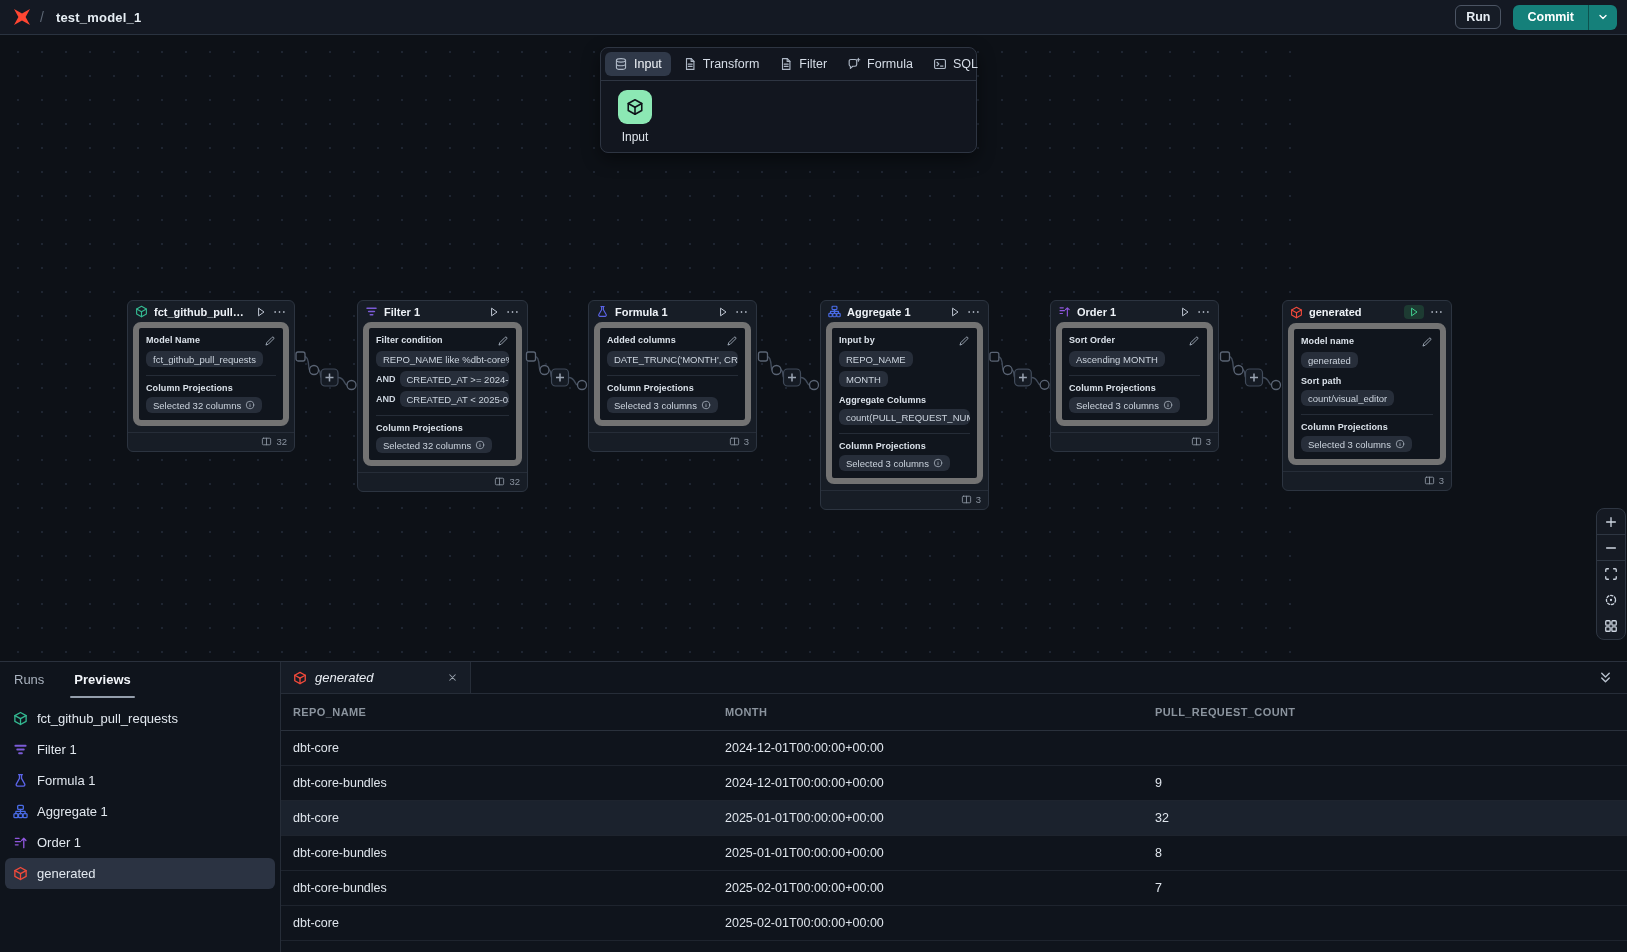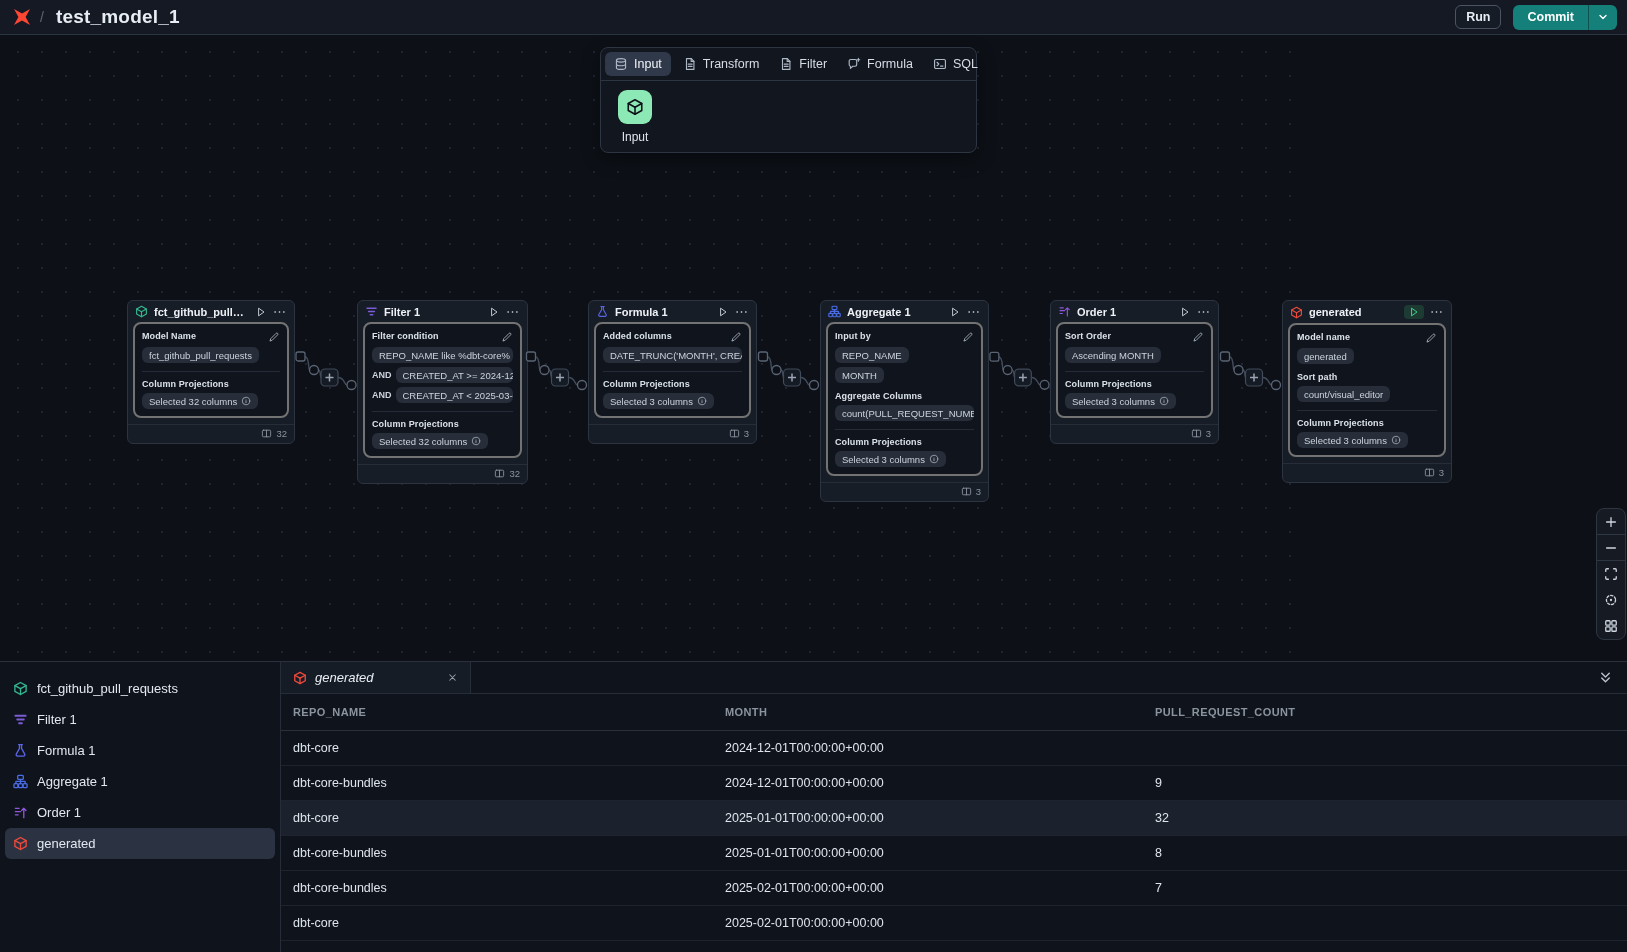--- a/index.html
+++ b/index.html
@@ -8,21 +8,21 @@
     position:relative; overflow:hidden;
     background:#0d1117; color:#e6edf3;
     font-family:"Liberation Sans", sans-serif;
   }
   svg.ic { width:14px; height:14px; stroke:currentColor; fill:none; stroke-width:1.3; stroke-linecap:round; stroke-linejoin:round; flex:none; }
 
   
   .topbar { position:absolute; top:0; left:0; right:0; height:35px; background:#141923; border-bottom:1px solid #2a3340; display:flex; align-items:center; padding:0 10px; z-index:10; }
   .logo-svg { width:20px; height:20px; margin:0 8px 0 2px; }
   .crumb-sep { color:#5d6775; font-size:14px; margin-right:12px; }
-  .tb-title { font-size:19px; font-weight:700; letter-spacing:.2px; }
+  .tb-title { font-size:13px; font-weight:700; letter-spacing:.2px; }
   .tb-spacer { flex:1; }
   .run-btn { background:#161c26; border:1px solid #4b5463; color:#e6edf3; font-family:inherit; font-size:12.5px; font-weight:600; border-radius:6px; height:24px; padding:0 10px; margin-right:12px; cursor:pointer; }
   .commit-group { display:flex; height:25px; border-radius:6px; overflow:hidden; }
   .commit-main { background:#15807a; border:none; color:#fff; font-family:inherit; font-size:12.5px; font-weight:700; padding:0 14px; cursor:pointer; }
   .commit-caret { background:#15807a; border:none; border-left:1px solid rgba(0,0,0,.35); color:#fff; width:29px; display:flex; align-items:center; justify-content:center; cursor:pointer; }
   .commit-caret svg.ic { width:12px; height:12px; stroke-width:1.8; }
 
   
   .canvas { position:absolute; top:36px; left:0; width:1305px; height:625px;
     background:#0d1117;
@@ -45,21 +45,21 @@
   
   .node { position:absolute; background:#171d26; border:1px solid #2c3440; border-radius:6px; font-size:10px; }
   .node-head { display:flex; align-items:center; gap:6px; padding:4px 7px 3px; }
   .node-head svg.node-ic { width:13px; height:13px; stroke-width:1.4; }
   .node-title { flex:1; font-size:11px; font-weight:700; color:#eef2f7; white-space:nowrap; overflow:hidden; text-overflow:ellipsis; }
   .node-play { color:#c2cad6; display:flex; cursor:pointer; }
   .node-play svg.ic { width:12px; height:12px; }
   .play-pill { background:#1d3b32; border-radius:4px; padding:1px 4px; display:flex; cursor:pointer; }
   .play-pill svg.ic { width:12px; height:12px; color:#41d392; }
   .node-dots { color:#c2cad6; font-size:13px; line-height:10px; letter-spacing:1px; cursor:pointer; }
-  .node-card { margin:1px 5px 0; background:#10151d; border:2px solid #737373; border-radius:8px; padding:6px 7px 7px; }
+  .node-card { margin:1px 5px 0; background:#10151d; border:6px solid #737373; border-radius:8px; padding:6px 7px 7px; }
   .sec { padding-top:1px; }
   .sec + .sec { margin-top:7px; }
   .sec.proj { border-top:1px solid #252c37; margin-top:8px; padding-top:7px; }
   .sec-head { display:flex; align-items:flex-start; justify-content:space-between; }
   .sec-label { font-size:9px; font-weight:700; color:#dbe2ea; letter-spacing:.1px; }
   .pencil { color:#98a2b0; width:12px !important; height:12px !important; cursor:pointer; }
   .chiprow { display:flex; align-items:center; gap:4px; margin-top:4px; }
   .chip-prefix { font-size:9px; font-weight:700; color:#ccd4de; flex:none; }
   .chip { background:#272e3a; border-radius:6px; padding:2.5px 7px; font-size:9.5px; color:#ccd4de; white-space:nowrap; overflow:hidden; text-overflow:ellipsis; display:inline-flex; align-items:center; gap:4px; max-width:100%; }
   .chip svg.ic { width:10px; height:10px; color:#a7b0bd; }
@@ -683,20 +683,24 @@
     <div class="zbtn">
         <svg class="ic">
           <use href="#i-grid"></use>
         </svg>
       </div>
   </div>
 </div>
 
 <div class="bottom">
   <div class="sidebar">
+    <div class="sb-tabs">
+      <span class="sb-tab">Runs</span>
+      <span class="sb-tab active">Previews</span>
+    </div>
     <div class="sb-items">
       <div class="sb-item">
           <svg class="ic" style="color:#34b991">
             <use href="#i-cube"></use>
           </svg>
           <span>fct_github_pull_requests</span>
         </div>
       <div class="sb-item">
           <svg class="ic" style="color:#7b5bd6">
             <use href="#i-filter"></use>

